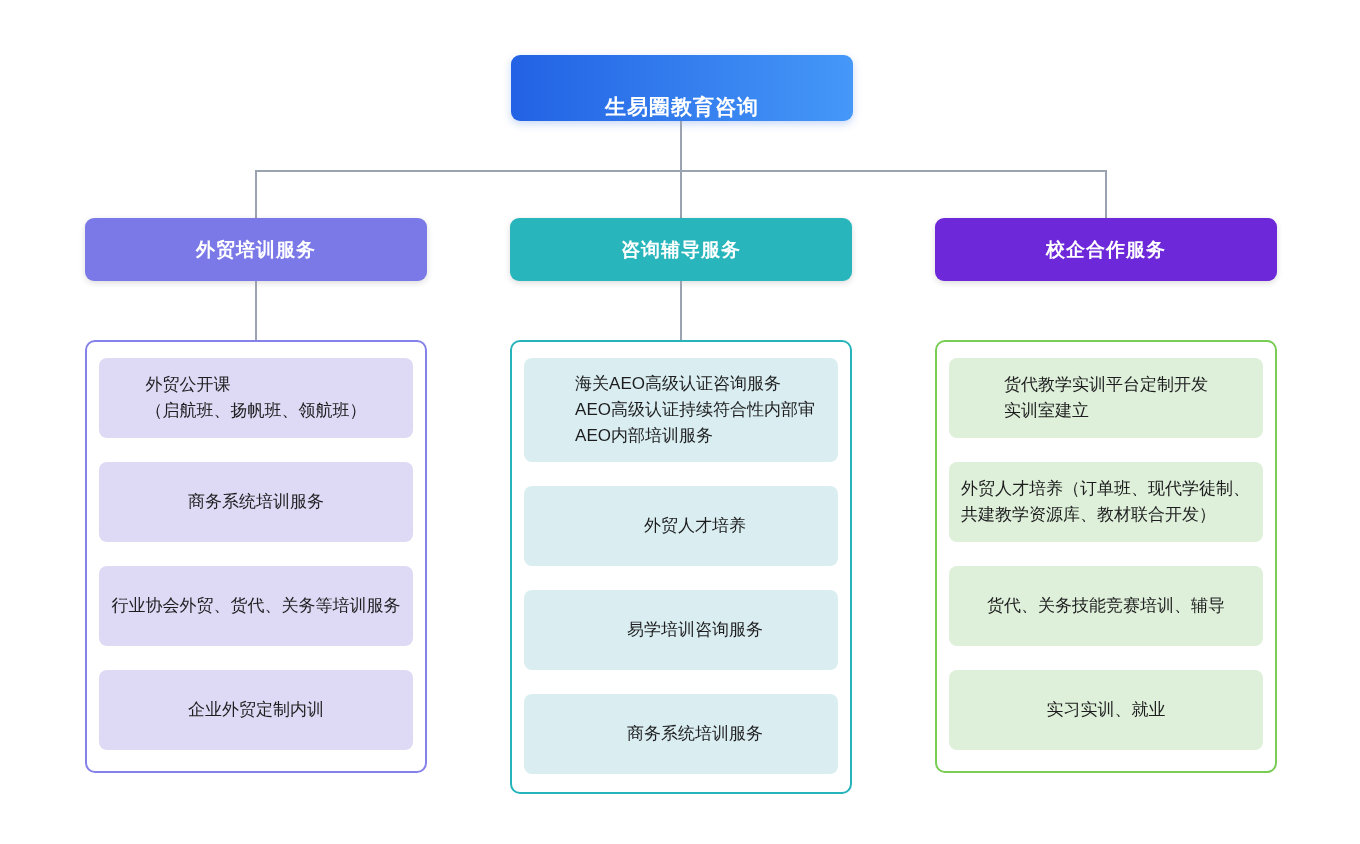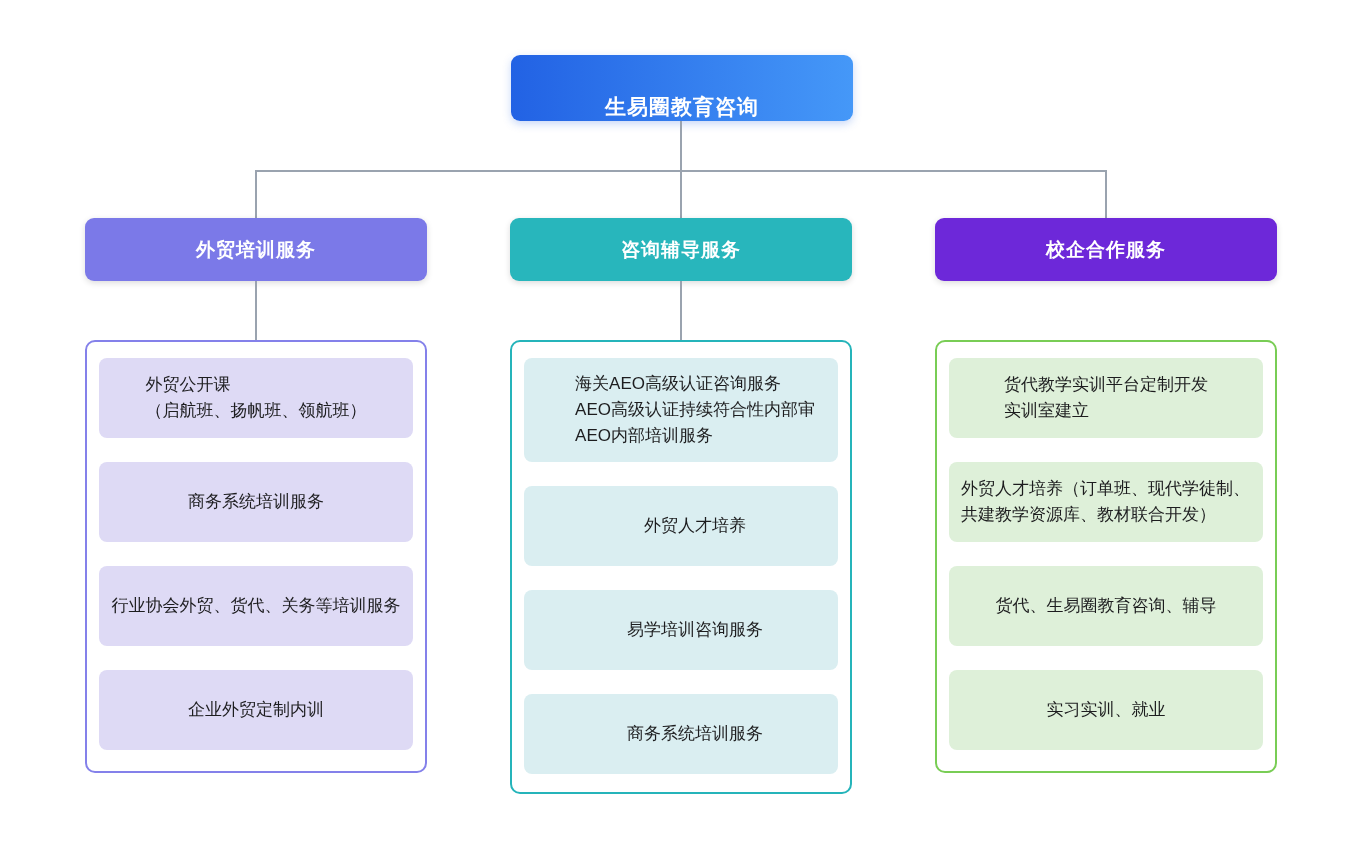--- a/index.html
+++ b/index.html
@@ -169,18 +169,18 @@
     <div class="branch-header">
       <span>校企合作服务</span>
     </div>
     <div class="branch-connector no-line">
       
     </div>
     <div class="branch-body">
       <div class="item">货代教学实训平台定制开发
 实训室建立</div>
       <div class="item">外贸人才培养（订单班、现代学徒制、共建教学资源库、教材联合开发）</div>
-      <div class="item">货代、生易圈教育咨询、辅导</div>
+      <div class="item">货代、关务技能竞赛培训、辅导</div>
       <div class="item">实习实训、就业</div>
     </div>
   </div>
 
 </div>
 
 </body></html>

